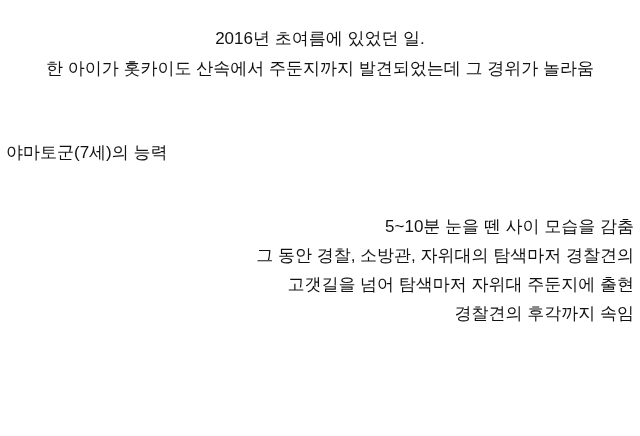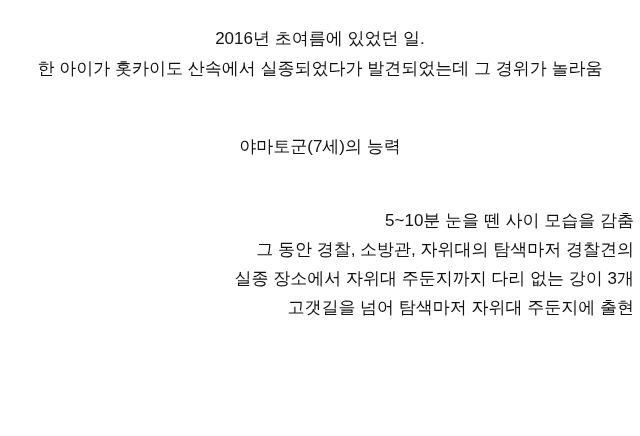--- a/index.html
+++ b/index.html
@@ -25,33 +25,32 @@
   }
   .line {
     text-align: center;
     width: 100%;
     font-size: 17px;
     line-height: 30px;
     white-space: nowrap;
     letter-spacing: 0px;
   }
   .intro-block {
-    margin-bottom: 4px;
+    margin-bottom: 10px;
   }
   .intro-line-1 {
     font-size: 17px;
   }
   .intro-line-2 {
     font-size: 17px;
   }
   .spacer-1 { height: 44px; }
   .heading {
     font-size: 17px;
     line-height: 30px;
-    text-align: center;
     width: 100%;
   }
   .spacer-2 { height: 44px; }
   .list {
     width: 100%;
     display: flex;
     flex-direction: column;
     align-items: flex-end;
   }
   .list-item {
@@ -61,29 +60,29 @@
     white-space: nowrap;
   }
 </style>
 </head>
 <body>
 
 <div class="page">
 
   <div class="intro-block">
     <div class="line intro-line-1">2016년 초여름에 있었던 일.</div>
-    <div class="line intro-line-2">한 아이가 홋카이도 산속에서 실종되었다가 발견되었는데 그 경위가 놀라움</div>
+    <div class="line intro-line-2">한 아이가 홋카이도 산속에서 주둔지까지 발견되었는데 그 경위가 놀라움</div>
   </div>
 
   <div class="spacer-1"></div>
 
   <div class="heading">야마토군(7세)의 능력</div>
 
   <div class="spacer-2"></div>
 
   <div class="list">
     <div class="list-item">5~10분 눈을 뗀 사이 모습을 감춤</div>
     <div class="list-item">그 동안 경찰, 소방관, 자위대의 탐색마저 경찰견의</div>
-    <div class="list-item">실종 장소에서 자위대 주둔지까지 다리 없는 강이 3개</div>
     <div class="list-item">고갯길을 넘어 탐색마저 자위대 주둔지에 출현</div>
+    <div class="list-item">경찰견의 후각까지 속임</div>
   </div>
 
 </div>
 
 </body></html>

